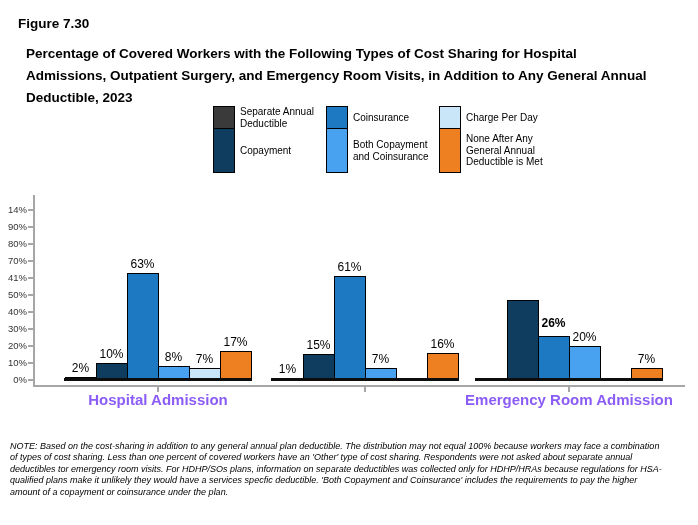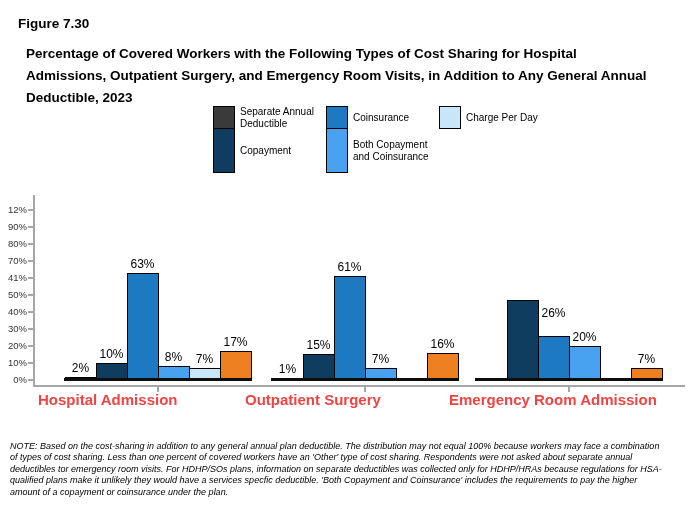--- a/index.html
+++ b/index.html
@@ -25,22 +25,22 @@
 
   
   .chart{position:absolute;left:0;top:190px;width:698px;height:235px;}
   .axis-line{position:absolute;background:#a6a6a6;}
   .ytick-mark{position:absolute;background:#a6a6a6;width:5px;height:2px;}
   .ytick-label{position:absolute;width:27px;text-align:right;font-size:9.5px;color:#333;}
   .group-baseline{position:absolute;background:#0d0d0d;height:3px;z-index:5;}
   .group-tick{position:absolute;background:#a6a6a6;width:2px;height:5px;}
   .bar{position:absolute;border:1px solid #000;box-sizing:border-box;z-index:2;}
   .val-label{position:absolute;width:60px;text-align:center;font-size:12px;color:#000;}
-  .cat-label{position:absolute;width:240px;font-size:15px;
-             font-weight:bold;color:#ef4444;}
+  .cat-label{position:absolute;width:240px;text-align:center;font-size:15px;
+             font-weight:bold;color:#8b5cf6;}
 
   
   .footer{position:absolute;left:10px;top:441px;width:655px;font-size:9px;line-height:11.4px;}
   .footer p{margin:0;font-style:italic;}
 </style>
 </head>
 <body>
 
 <div class="page">
 
@@ -68,20 +68,24 @@
         <div class="legend-row tall">
           <span class="swatch" style="background: rgb(72, 162, 239);"></span>
           <span class="legend-label">Both Copayment and Coinsurance</span>
         </div>
       </div>
       <div class="legend-col">
         <div class="legend-row short">
           <span class="swatch" style="background: rgb(201, 229, 248);"></span>
           <span class="legend-label">Charge Per Day</span>
         </div>
+        <div class="legend-row tall">
+          <span class="swatch" style="background: rgb(239, 128, 33);"></span>
+          <span class="legend-label">None After Any General Annual Deductible is Met</span>
+        </div>
       </div>
     </div>
 
   <div class="chart" id="chart">
       <div class="axis-line" style="left: 33px; top: 5px; width: 2px; height: 191px; background: rgb(166, 166, 166);"></div>
       <div class="axis-line" style="left: 33px; top: 195px; width: 652px; height: 2px; background: rgb(166, 166, 166);"></div>
       <div class="ytick-mark" style="left: 28px; top: 189px;"></div>
       <div class="ytick-label" style="left: 0px; top: 184px;">0%</div>
       <div class="ytick-mark" style="left: 28px; top: 172px;"></div>
       <div class="ytick-label" style="left: 0px; top: 167px;">10%</div>
@@ -95,56 +99,55 @@
       <div class="ytick-label" style="left: 0px; top: 99px;">50%</div>
       <div class="ytick-mark" style="left: 28px; top: 87px;"></div>
       <div class="ytick-label" style="left: 0px; top: 82px;">41%</div>
       <div class="ytick-mark" style="left: 28px; top: 70px;"></div>
       <div class="ytick-label" style="left: 0px; top: 65px;">70%</div>
       <div class="ytick-mark" style="left: 28px; top: 53px;"></div>
       <div class="ytick-label" style="left: 0px; top: 48px;">80%</div>
       <div class="ytick-mark" style="left: 28px; top: 36px;"></div>
       <div class="ytick-label" style="left: 0px; top: 31px;">90%</div>
       <div class="ytick-mark" style="left: 28px; top: 19px;"></div>
-      <div class="ytick-label" style="left: 0px; top: 14px;">12%</div>
+      <div class="ytick-label" style="left: 0px; top: 14px;">14%</div>
       <div class="group-baseline" style="left: 64px; top: 188px; width: 188px;"></div>
       <div class="group-tick" style="left: 157px; top: 197px;"></div>
       <div class="cat-label" style="left: 38px; top: 201px;">Hospital Admission</div>
       <div class="bar" style="left: 65px; top: 187px; width: 32px; height: 3px; background: rgb(58, 58, 58);"></div>
       <div class="val-label" style="left: 50.5px; top: 171px;">2%</div>
       <div class="bar" style="left: 96px; top: 173px; width: 32px; height: 17px; background: rgb(14, 61, 96);"></div>
       <div class="val-label" style="left: 81.5px; top: 157px;">10%</div>
       <div class="bar" style="left: 127px; top: 83px; width: 32px; height: 107px; background: rgb(29, 121, 194);"></div>
       <div class="val-label" style="left: 112.5px; top: 67px;">63%</div>
       <div class="bar" style="left: 158px; top: 176px; width: 32px; height: 14px; background: rgb(72, 162, 239);"></div>
       <div class="val-label" style="left: 143.5px; top: 160px;">8%</div>
       <div class="bar" style="left: 189px; top: 178px; width: 32px; height: 12px; background: rgb(201, 229, 248);"></div>
       <div class="val-label" style="left: 174.5px; top: 162px;">7%</div>
       <div class="bar" style="left: 220px; top: 161px; width: 32px; height: 29px; background: rgb(239, 128, 33);"></div>
       <div class="val-label" style="left: 205.5px; top: 145px;">17%</div>
       <div class="group-baseline" style="left: 271px; top: 188px; width: 188px;"></div>
       <div class="group-tick" style="left: 364px; top: 197px;"></div>
-      <div class="cat-label" style="left: 245px; top: 201px;">Outpatient Surgery</div>
       <div class="bar" style="left: 272px; top: 188px; width: 32px; height: 2px; background: rgb(58, 58, 58);"></div>
       <div class="val-label" style="left: 257.5px; top: 172px;">1%</div>
       <div class="bar" style="left: 303px; top: 164px; width: 32px; height: 26px; background: rgb(14, 61, 96);"></div>
       <div class="val-label" style="left: 288.5px; top: 148px;">15%</div>
       <div class="bar" style="left: 334px; top: 86px; width: 32px; height: 104px; background: rgb(29, 121, 194);"></div>
       <div class="val-label" style="left: 319.5px; top: 70px;">61%</div>
       <div class="bar" style="left: 365px; top: 178px; width: 32px; height: 12px; background: rgb(72, 162, 239);"></div>
       <div class="val-label" style="left: 350.5px; top: 162px;">7%</div>
       <div class="bar" style="left: 427px; top: 163px; width: 32px; height: 27px; background: rgb(239, 128, 33);"></div>
       <div class="val-label" style="left: 412.5px; top: 147px;">16%</div>
       <div class="group-baseline" style="left: 475px; top: 188px; width: 188px;"></div>
       <div class="group-tick" style="left: 568px; top: 197px;"></div>
       <div class="cat-label" style="left: 449px; top: 201px;">Emergency Room Admission</div>
       <div class="bar" style="left: 507px; top: 110px; width: 32px; height: 80px; background: rgb(14, 61, 96);"></div>
       <div class="val-label" style="left: 492.5px; top: 108px;">47%</div>
       <div class="bar" style="left: 538px; top: 146px; width: 32px; height: 44px; background: rgb(29, 121, 194);"></div>
-      <div class="val-label" style="left: 523.5px; top: 116px;">26%</div>
+      <div class="val-label" style="left: 523.5px; top: 126px; font-weight: bold;">26%</div>
       <div class="bar" style="left: 569px; top: 156px; width: 32px; height: 34px; background: rgb(72, 162, 239);"></div>
       <div class="val-label" style="left: 554.5px; top: 140px;">20%</div>
       <div class="bar" style="left: 631px; top: 178px; width: 32px; height: 12px; background: rgb(239, 128, 33);"></div>
       <div class="val-label" style="left: 616.5px; top: 162px;">7%</div>
     </div>
 
   <div class="footer">
     <p>NOTE: Based on the cost-sharing in addition to any general annual plan deductible. The distribution may not equal 100% because workers may face a combination of types of cost sharing. Less than one percent of covered workers have an 'Other' type of cost sharing. Respondents were not asked about separate annual deductibles tor emergency room visits. For HDHP/SOs plans, information on separate deductibles was collected only for HDHP/HRAs because regulations for HSA-qualified plans make it unlikely they would have a services specfic deductible. 'Both Copayment and Coinsurance' includes the requirements to pay the higher amount of a copayment or coinsurance under the plan.</p>
   </div>
 

